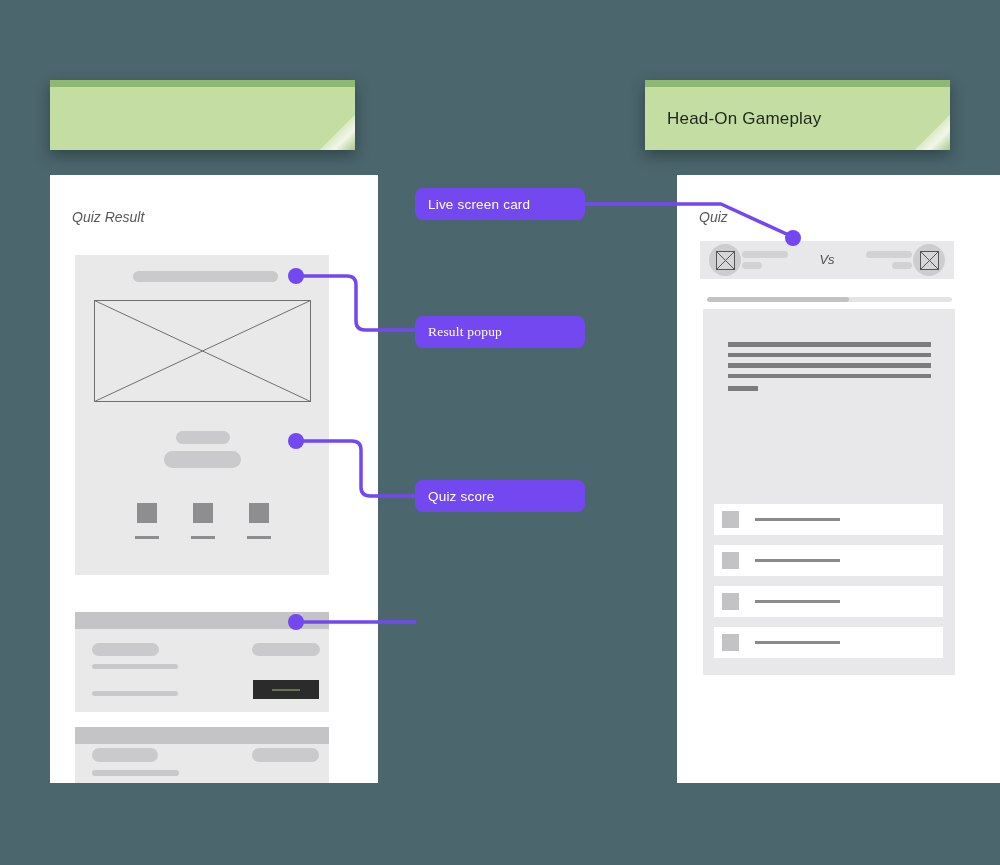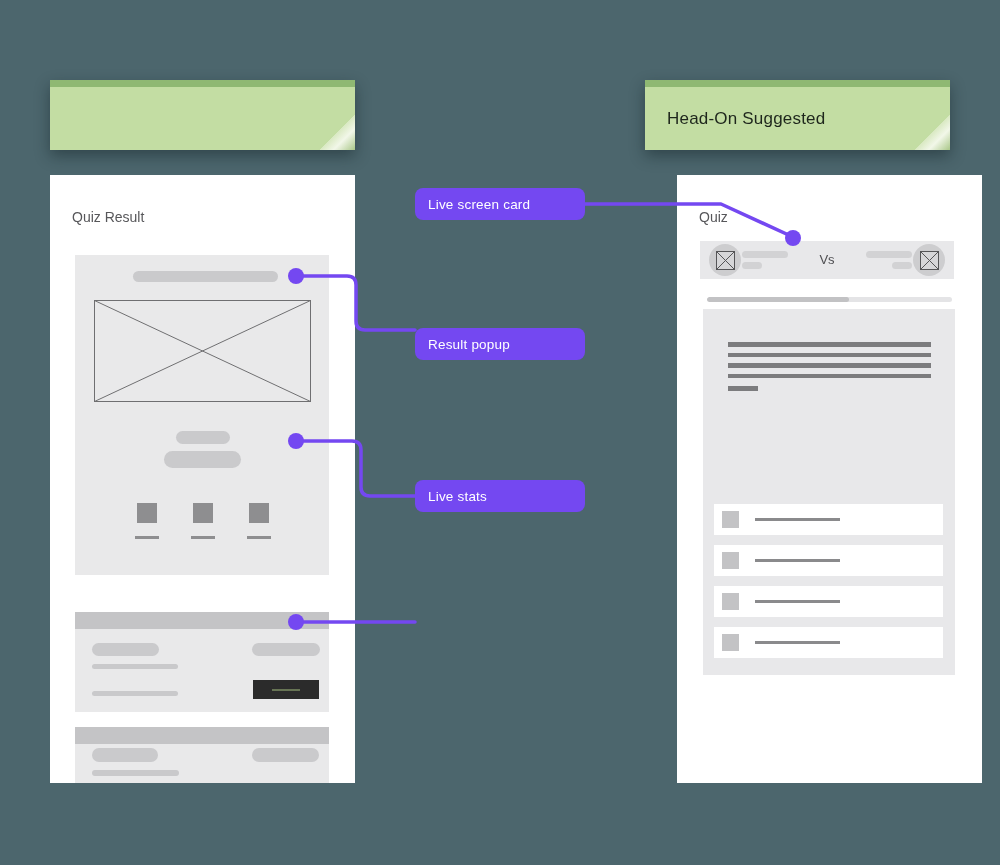--- a/index.html
+++ b/index.html
@@ -28,22 +28,22 @@
   }
   .sticky .sticky-label {
     font-size:17px; color:#1e261c; padding:7px 0 0 22px; font-weight:400;
     letter-spacing:.2px;
   }
   .sticky-left { left:50px; top:80px; }
   .sticky-right { left:645px; top:80px; }
 
   
   .phone {
-    position:absolute; top:175px; width:305px; height:608px;
-    background:#ffffff; overflow:hidden;
+    position:absolute; top:175px; width:328px; height:608px;
+    background:#ffffff; overflow:hidden;font-style:italic;
   }
   .phone-left { left:50px; }
   .phone-right { left:645px;margin-left:32px; }
   .screen-title {
     position:absolute; left:22px; top:34px;
     font-size:14px; color:#57575a;
   }
 
   
   .wf-card { position:absolute; background:#e9e9ea; }
@@ -101,34 +101,34 @@
   
   .conn-svg { position:absolute; inset:0; width:1000px; height:865px;
               pointer-events:none; z-index:5; }
   .anno {
     position:absolute; width:170px; height:32px; background:#7448f1;
     border-radius:8px; color:#ffffff; font-size:13.5px;
     display:flex; align-items:center; padding-left:13px; z-index:6;
     letter-spacing:.2px;
   }
   .anno-live { left:415px; top:188px; }
-  .anno-popup { left:415px; top:328px; }
+  .anno-popup { left:415px; top:316px;font-family:Liberation Serif, serif; }
   .anno-stats { left:415px; top:480px; }
   .anno-suggested { left:415px; top:606px; height:33px; }
 </style>
 </head>
 <body>
 
 <div class="board">
 
   <div class="sticky sticky-left">
     <span class="fold"></span>
   </div>
   <div class="sticky sticky-right">
-    <span class="sticky-label">Head-On Suggested</span>
+    <span class="sticky-label">Head-On Gameplay</span>
     <span class="fold"></span>
   </div>
 
   <div class="phone phone-left">
     <div class="screen-title">Quiz Result</div>
 
     <div class="wf-card result-card">
       <div class="pill rc-top-pill"></div>
       <svg class="rc-img" viewBox="0 0 217 102">
         <rect x="0.5" y="0.5" width="216" height="101" fill="none" stroke="#6f6f71" stroke-width="1"></rect>
@@ -234,16 +234,16 @@
     </g>
   </svg>
 
   <div class="anno anno-live">
     <span>Live screen card</span>
   </div>
   <div class="anno anno-popup">
     <span>Result popup</span>
   </div>
   <div class="anno anno-stats">
-    <span>Live stats</span>
+    <span>Quiz score</span>
   </div>
 
 </div>
 
 </body></html>

